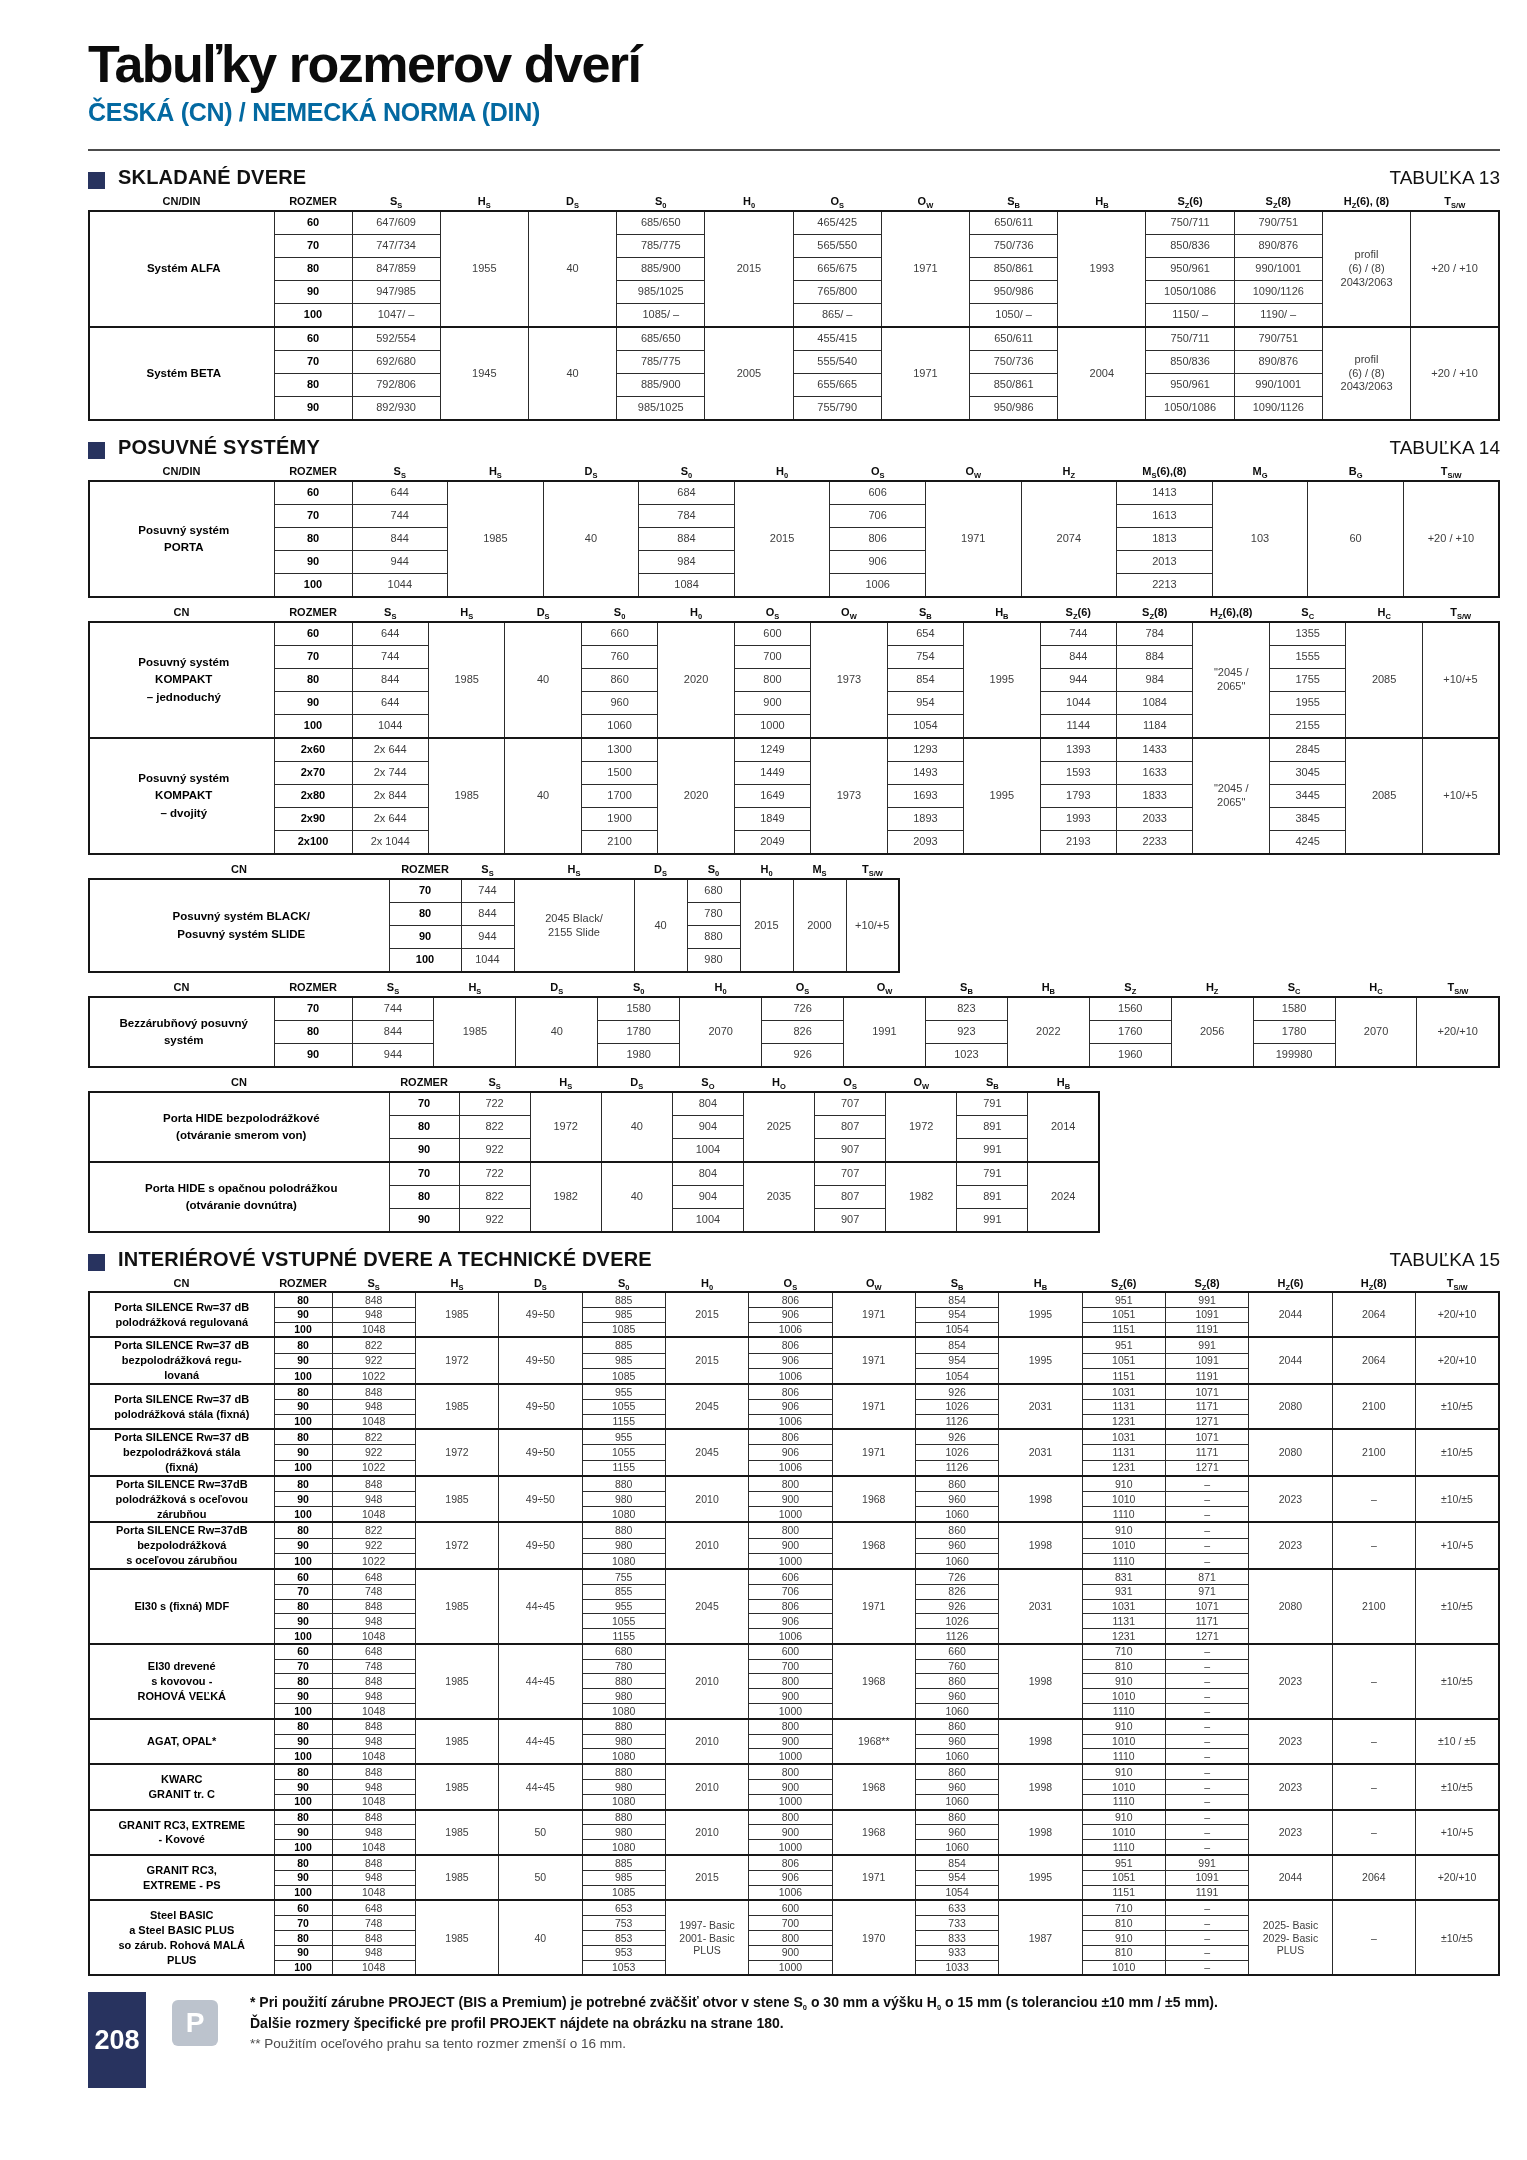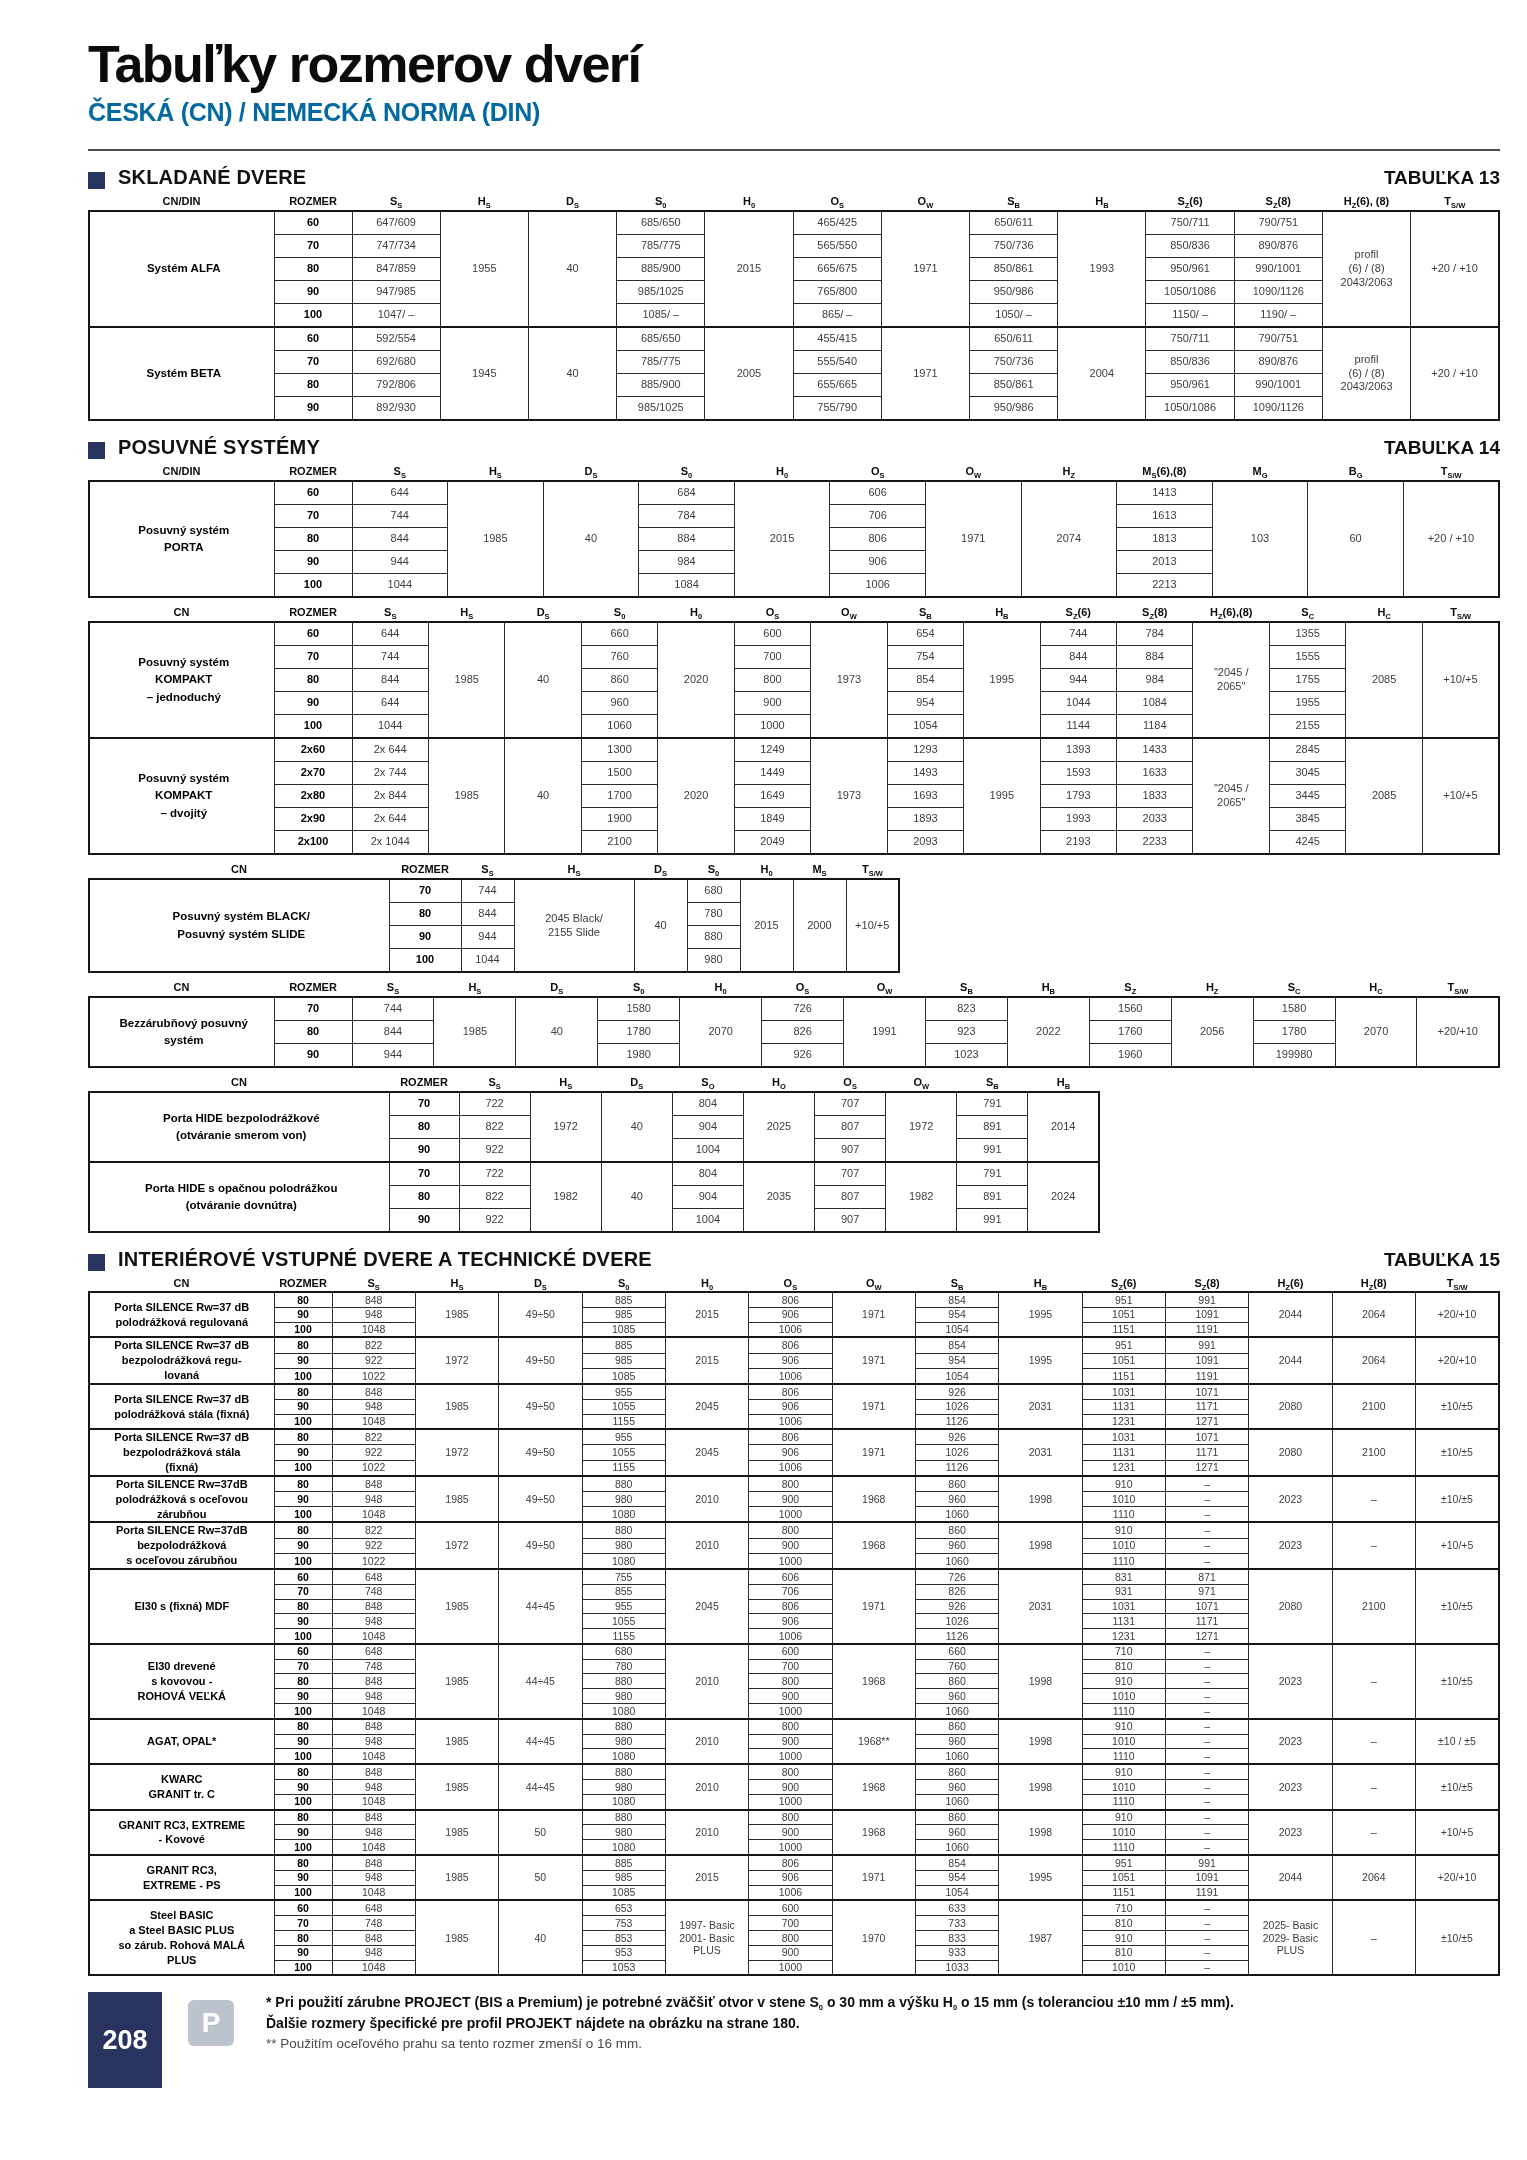--- a/index.html
+++ b/index.html
@@ -4,35 +4,35 @@
 <style>
   html,body{margin:0;padding:0;background:#ffffff;}
   body{width:1527px;height:2160px;overflow:hidden;font-family:"Liberation Sans",sans-serif;color:#111;}
   .doc{padding:34px 25px 0 88px;width:1414px;}
   h1{margin:0 0 4px 0;font-size:52px;font-weight:800;letter-spacing:-1.5px;color:#0b0b0b;}
   h2{margin:0;font-size:25px;font-weight:700;letter-spacing:-0.3px;color:#0369a1;}
   .rule{border-top:2.5px solid #4c4c4c;margin:22px 0 0 0;width:1412px;}
   .section{display:flex;align-items:flex-end;width:1412px;margin:15px 0 4px 0;}
   .sq{width:17px;height:17px;background:#28335f;margin-right:13px;flex:0 0 auto;}
   .sec-label{font-size:20px;font-weight:700;flex:1;letter-spacing:0.2px;}
-  .sec-tab{font-size:19px;font-weight:700;}
+  .sec-tab{font-size:19px;font-weight:400;}
   table{border-collapse:collapse;table-layout:fixed;margin:2px 0 6px 0;}
   thead th{border:none;font-size:11px;font-weight:700;text-align:center;vertical-align:bottom;padding:2px 1px 3px 1px;color:#0b0b0b;}
   sub{font-size:7.5px;vertical-align:baseline;position:relative;top:3px;}
   tbody{border:2px solid #161616;}
   tbody td{border:1px solid #2c2c2c;font-size:11px;text-align:center;vertical-align:middle;padding:1px 2px;color:#3d3d3d;height:20px;line-height:1.25;}
   tbody td.rz{font-weight:700;color:#000;}
   tbody td.lbl{text-align:center;font-weight:700;color:#000;padding:2px 4px 2px 8px;font-size:11.5px;line-height:1.5;}
   tr.gfirst td{border-top:2px solid #161616;}
   table.compact tbody td{font-size:10.5px;height:13.8px;padding:0 1px;line-height:1.2;}
   table.compact tbody td.lbl{font-size:11px;line-height:1.35;}
   table.compact thead th{padding-bottom:2px;}
   .note{font-size:13.5px;margin:6px 0 12px 0;color:#0e0e0e;}
   .footer{display:flex;align-items:flex-start;margin-top:16px;width:1412px;}
-  .pagebox{width:74px;height:96px;background:#28335f;color:#fff;display:flex;align-items:center;justify-content:center;font-size:27px;font-weight:700;flex:0 0 auto;}
+  .pagebox{width:58px;height:96px;background:#28335f;color:#fff;display:flex;align-items:center;justify-content:center;font-size:27px;font-weight:700;flex:0 0 auto;}
   .plogo{width:46px;height:46px;background:#bcc3cd;border-radius:6px;margin:8px 0 0 26px;display:flex;align-items:center;justify-content:center;color:#fff;font-size:28px;font-weight:800;flex:0 0 auto;}
   .fnotes{margin-left:32px;padding-top:2px;}
   .fnotes .note{margin:0 0 5px 0;}
   .fnotes .nb{font-weight:700;font-size:14px;}
   .fnotes .nlight{color:#4c4c4c;}
 </style>
 </head>
 <body>
 
 <div class="doc">

